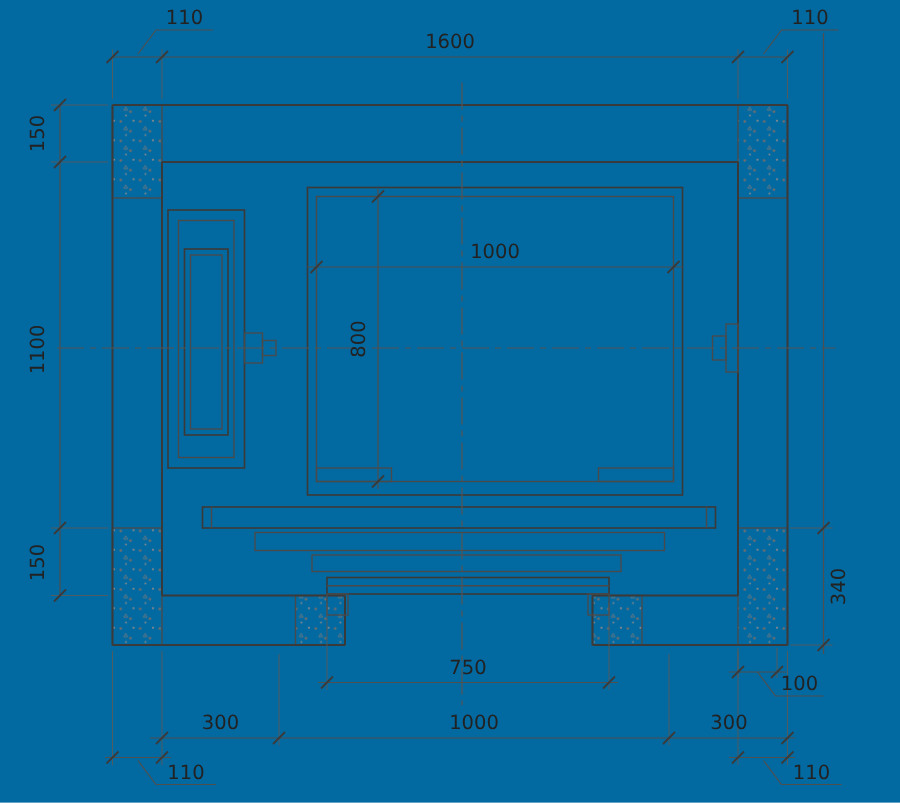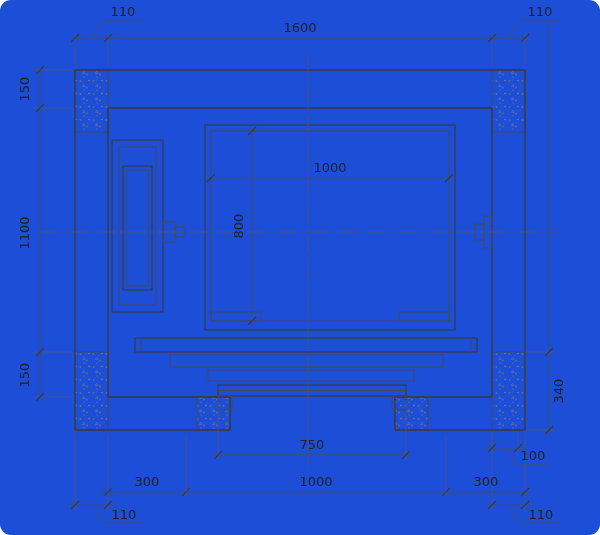--- a/index.html
+++ b/index.html
@@ -18,21 +18,21 @@
   .dimline{stroke:#4f4f4f;stroke-width:0.8;fill:none;}
   .witness{stroke:#5a5a5a;stroke-width:0.6;fill:none;}
   .tick{stroke:#3a3a3a;stroke-width:1.2;fill:none;}
   .leader{stroke:#4f4f4f;stroke-width:0.8;fill:none;}
   .centerline{stroke:#555;stroke-width:0.8;fill:none;stroke-dasharray:18 4 4 4;}
   text{font-family:"DejaVu Sans", sans-serif;font-size:13px;fill:#222;}
 </style>
 </head>
 <body>
 
-<div class="canvas" style="background: #1d4ed8; border-radius: 11px;">
+<div class="canvas" style="background: #0369a1;">
 <svg width="600" height="535" viewBox="0 0 600 535">
   <defs>
     <pattern id="concrete" width="13" height="13" patternUnits="userSpaceOnUse">
       <circle cx="2.5" cy="3" r="0.9" fill="#6d6d6d"></circle>
       <circle cx="9" cy="9.5" r="0.9" fill="#6d6d6d"></circle>
       <circle cx="11" cy="2.5" r="0.7" fill="#8a8a8a"></circle>
       <path d="M4.5,8.5 l2.6,0 l-1.3,-2.2 z" fill="none" stroke="#7a7a7a" stroke-width="0.5"></path>
       <circle cx="6" cy="12" r="0.6" fill="#8a8a8a"></circle>
     </pattern>
   </defs>

